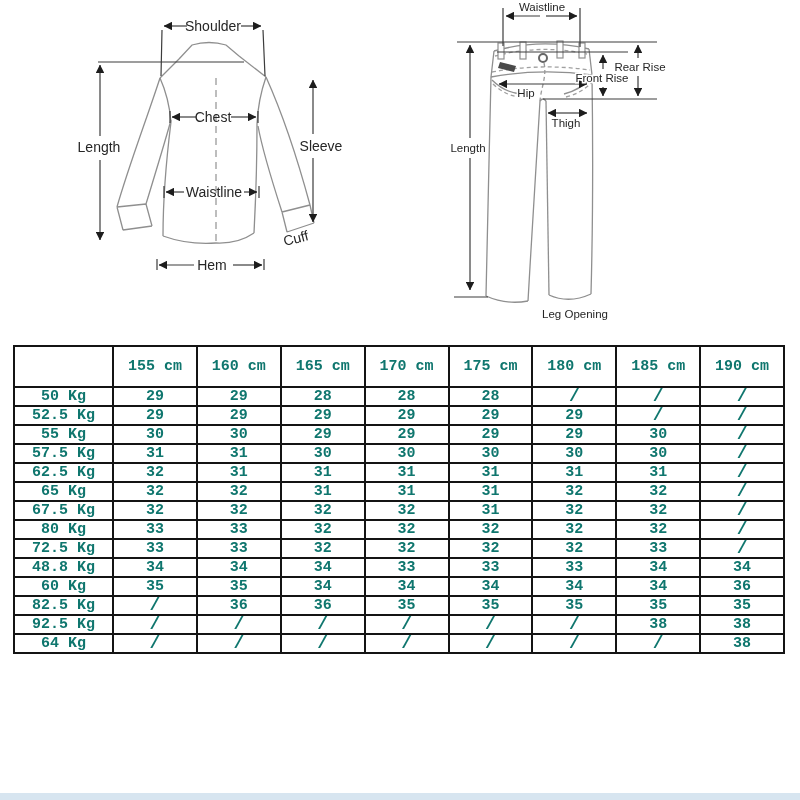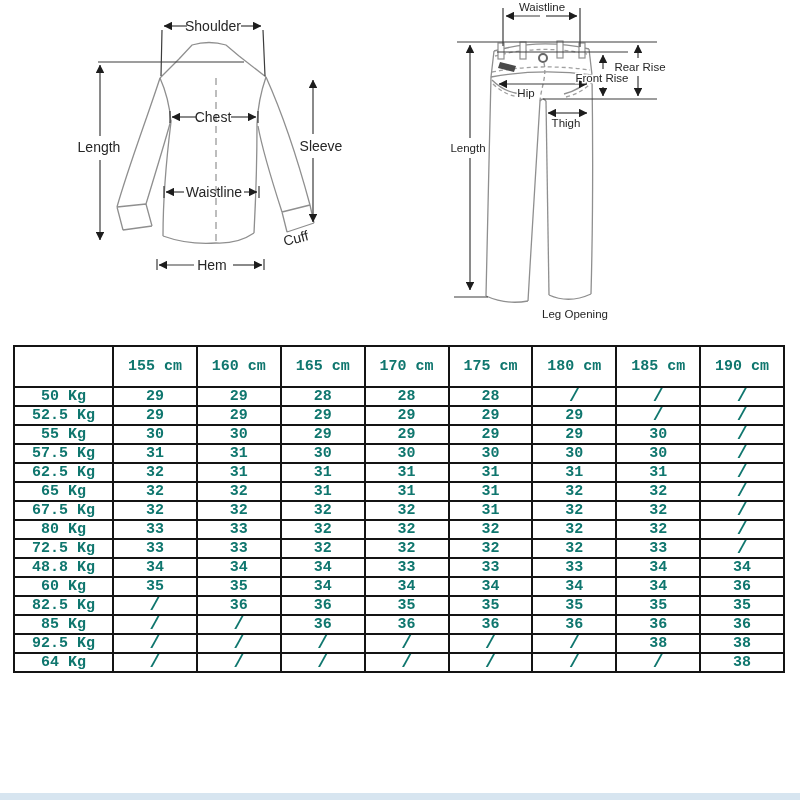--- a/index.html
+++ b/index.html
@@ -292,31 +292,20 @@
           <td class="slash">/</td>
           <td>36</td>
           <td>36</td>
           <td>35</td>
           <td>35</td>
           <td>35</td>
           <td>35</td>
           <td>35</td>
         </tr>
         <tr>
-          <th>85 Kg</th>
-          <td class="slash">/</td>
-          <td class="slash">/</td>
-          <td>36</td>
-          <td>36</td>
-          <td>36</td>
-          <td>36</td>
-          <td>36</td>
-          <td>36</td>
-        </tr>
-        <tr>
           <th>92.5 Kg</th>
           <td class="slash">/</td>
           <td class="slash">/</td>
           <td class="slash">/</td>
           <td class="slash">/</td>
           <td class="slash">/</td>
           <td class="slash">/</td>
           <td>38</td>
           <td>38</td>
         </tr>

